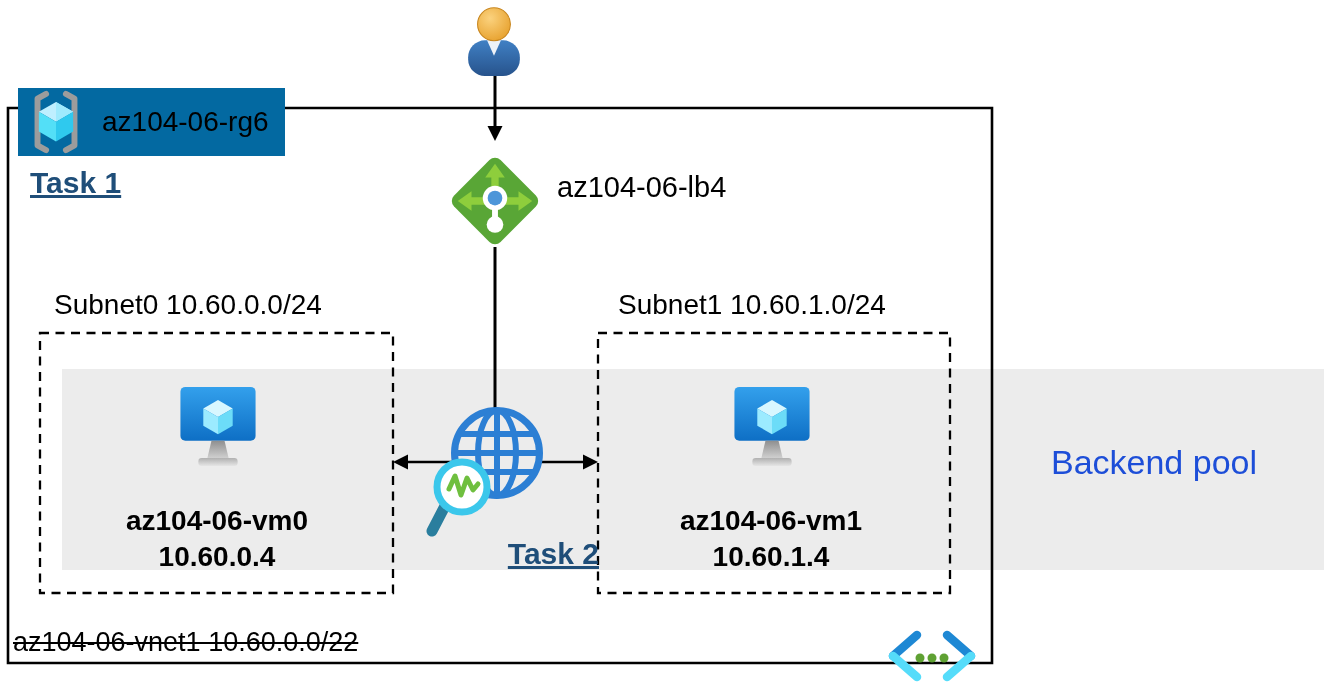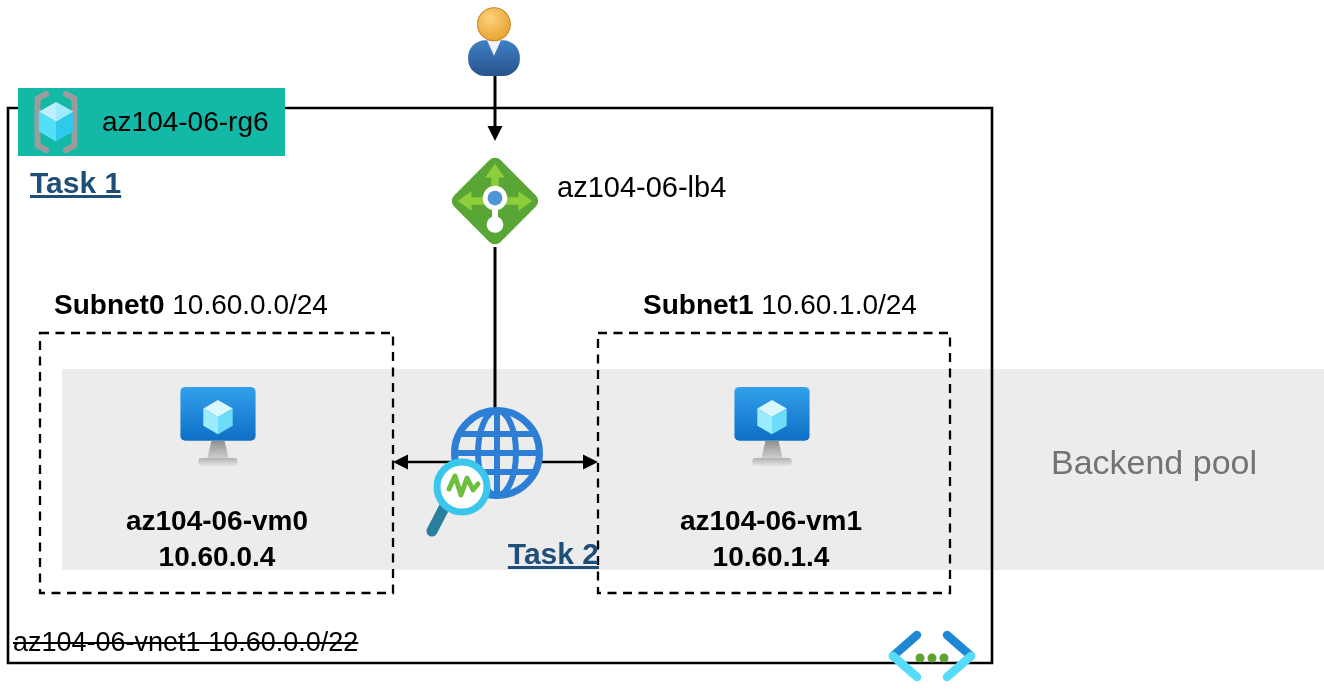--- a/index.html
+++ b/index.html
@@ -6,31 +6,31 @@
   .canvas{
     position:relative;width:1324px;height:699px;background:#ffffff;
     font-family:"Liberation Sans", sans-serif;color:#000;overflow:hidden;
   }
   .abs{position:absolute;}
   .band{left:62px;top:369px;width:1262px;height:201px;background:#ececec;z-index:0;}
   .mainsvg{left:0;top:0;z-index:1;}
   .iconsvg{z-index:3;}
   .txt{z-index:4;white-space:nowrap;}
   .backend-label{left:1004px;top:441px;width:300px;text-align:center;
-    font-size:34px;line-height:42px;color:#737373;}
+    font-size:34px;line-height:42px;color:#1d4ed8;}
   .rg-group{left:18px;top:88px;z-index:5;display:flex;align-items:center;gap:10px;
-    background:#14b8a6;padding:2px 16px 2px 2px;}
+    background:#0369a1;padding:2px 16px 2px 2px;}
   .rg-label{font-size:28px;}
   .task{font-size:30px;font-weight:bold;color:#1f4e79;text-decoration:underline;}
   .task1{left:30px;top:166px;}
   .task2{left:395px;top:537px;width:204px;text-align:right;}
   .lb-labels{left:557px;top:167px;font-size:29px;line-height:41px;}
   .subnet-label{font-size:28px;top:289px;}
-  .subnet-label .sname{font-weight:bold;}
-  .s0{left:54px;} .s1{left:618px;margin-left:25px;}
+  .subnet-label .sname{font-weight:normal;}
+  .s0{left:54px;} .s1{left:618px;}
   .vm-label{font-size:28px;line-height:36px;text-align:center;top:503px;font-weight:bold;}
   .vm0{left:77px;width:280px;} .vm1{left:631px;width:280px;}
   .vnet-label{left:13px;top:627px;font-size:27px;
     text-decoration:line-through;text-decoration-thickness:2px;}
 </style>
 </head>
 <body>
 
 <div class="canvas">
 

